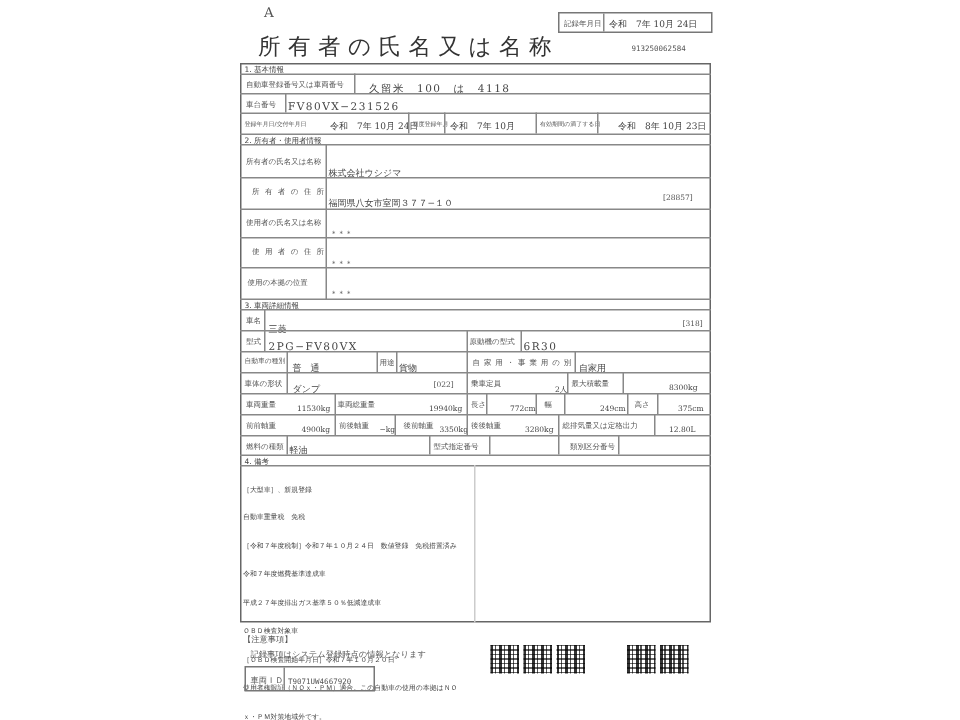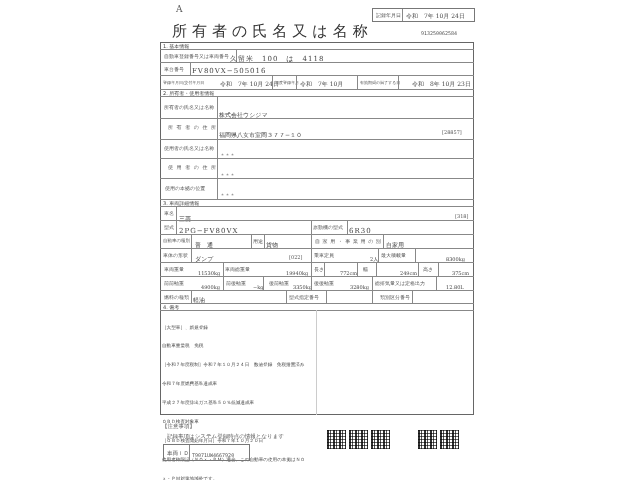--- a/index.html
+++ b/index.html
@@ -29,25 +29,25 @@
   <div class="abs" style="left:33px;top:3px;font-size:6px;color:#444;">令和　7年 10月 24日</div>
 </div>
 <div class="abs" style="left:421px;top:30px;font-size:5px;color:#555;font-family:'DejaVu Sans Mono',monospace;">913250062584</div>
 
 <div class="box" style="left:160px;top:42px;width:314px;height:373px;border-color:#666;"></div>
 
 <div class="abs sect" style="left:163px;top:43px;">1. 基本情報</div>
 <div class="hline" style="left:160px;top:49px;width:314px;"></div>
 <div class="abs small" style="left:164px;top:53px;">自動車登録番号又は車両番号</div>
 <div class="vline" style="left:236px;top:49px;height:13px;"></div>
-<div class="abs val" style="left:230px;top:54px;">久留米　100　は　4118</div>
+<div class="abs val" style="left:246px;top:54px;">久留米　100　は　4118</div>
 <div class="hline" style="left:160px;top:62px;width:314px;"></div>
 <div class="abs small" style="left:164px;top:66px;">車台番号</div>
 <div class="vline" style="left:190px;top:62px;height:13px;"></div>
-<div class="abs val" style="left:192px;top:67px;">FV80VX−505016</div>
+<div class="abs val" style="left:192px;top:67px;">FV80VX−231526</div>
 <div class="hline" style="left:160px;top:75px;width:314px;"></div>
 <div class="abs small" style="left:163px;top:80px;font-size:4px;">登録年月日/交付年月日</div>
 <div class="abs" style="left:220px;top:80px;font-size:6px;color:#444;">令和　7年 10月 24日</div>
 <div class="vline" style="left:272px;top:75px;height:14px;"></div>
 <div class="abs small" style="left:275px;top:80px;font-size:4px;">初度登録年月</div>
 <div class="vline" style="left:296px;top:75px;height:14px;"></div>
 <div class="abs" style="left:300px;top:80px;font-size:6px;color:#444;">令和　7年 10月</div>
 <div class="vline" style="left:357px;top:75px;height:14px;"></div>
 <div class="abs small" style="left:360px;top:80px;font-size:4px;">有効期間の満了する日</div>
 <div class="vline" style="left:398px;top:75px;height:14px;"></div>

